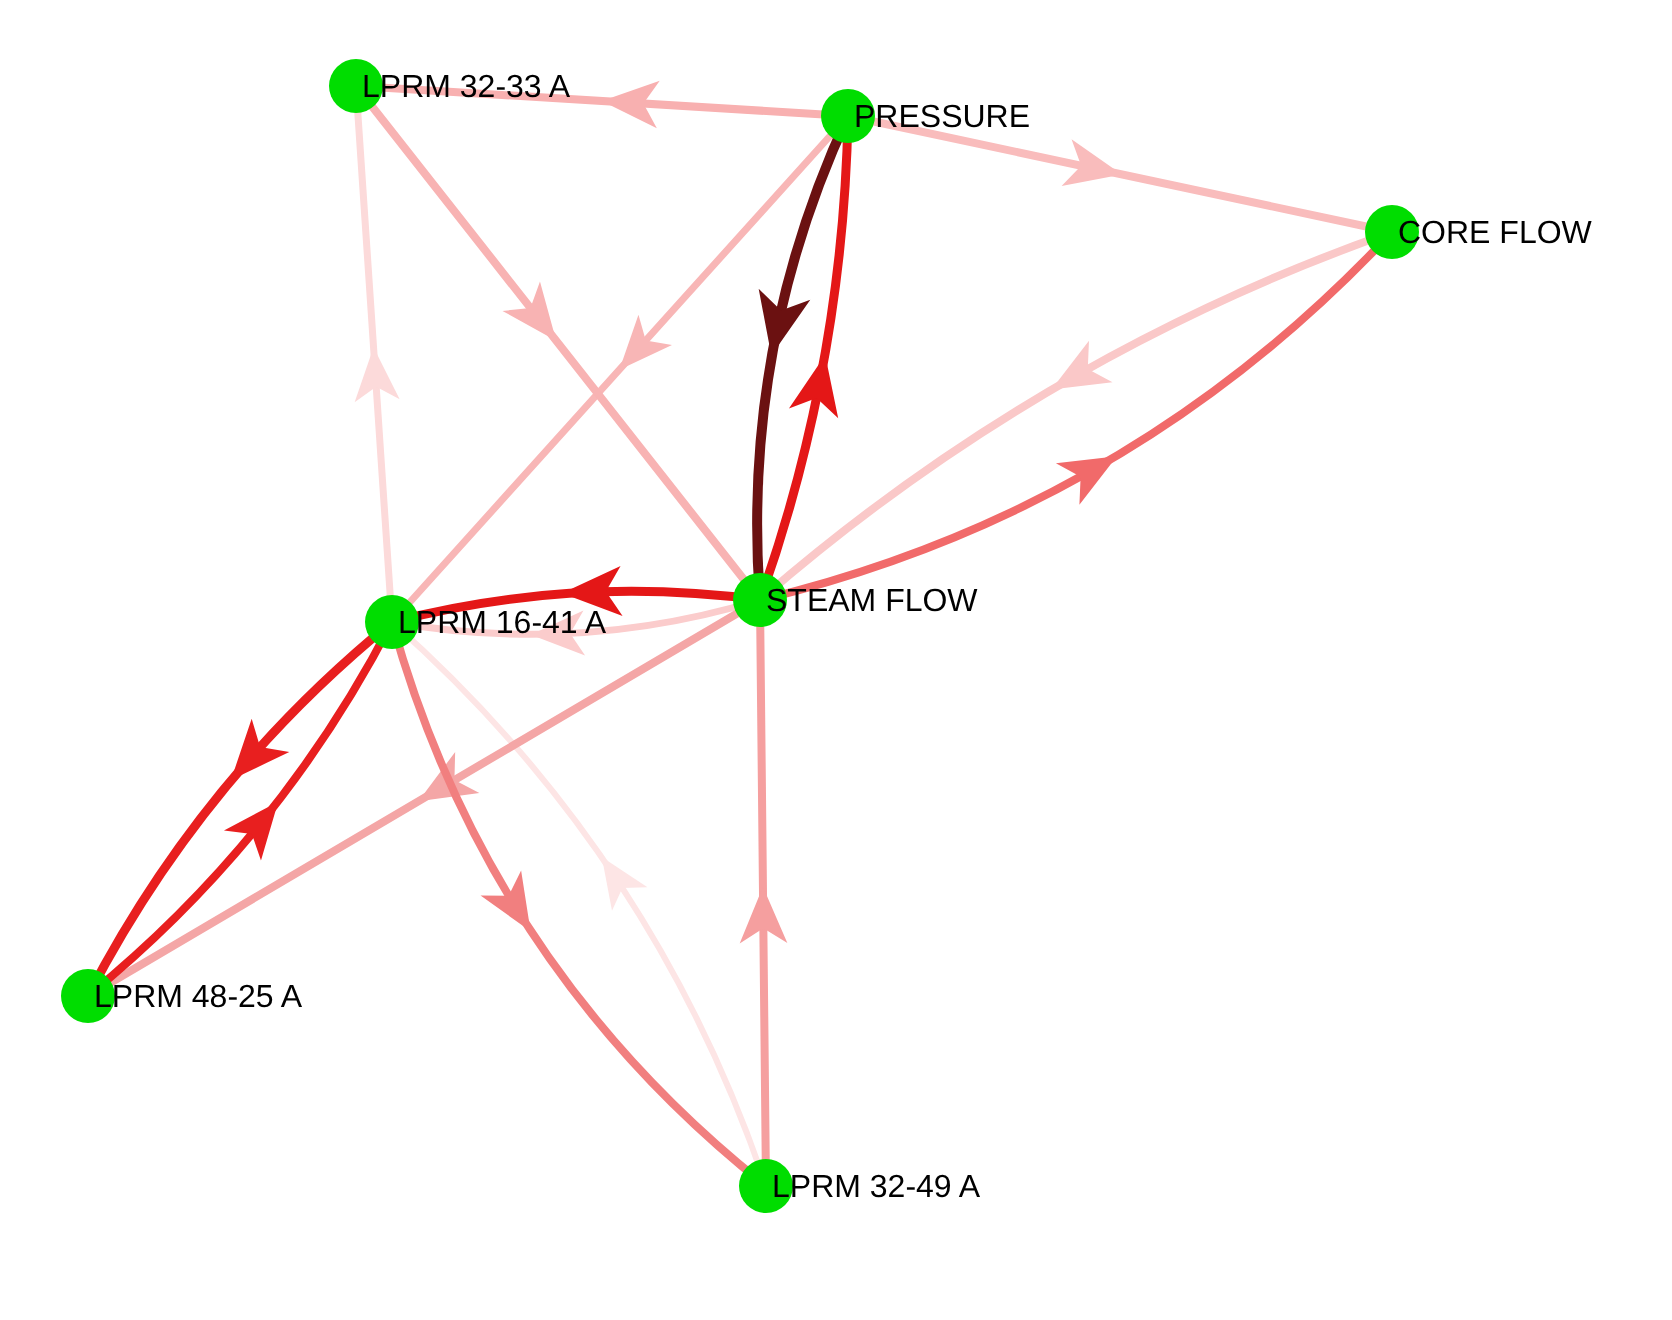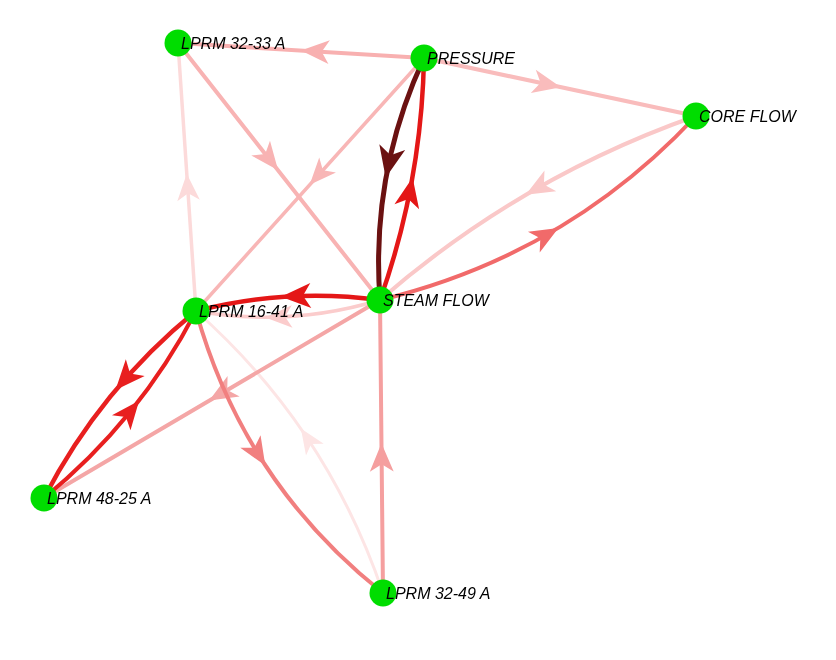--- a/index.html
+++ b/index.html
@@ -7,21 +7,20 @@
     padding: 0;
     background: #ffffff;
     font-family: "Liberation Sans", sans-serif;
   }
   .canvas-wrap {
     position: relative;
     width: 828px;
     height: 660px;
     background: #ffffff;
     overflow: hidden;
-    font-style: italic;
   }
   svg text {
     font-family: "Liberation Sans", sans-serif;
     font-size: 16px;
     fill: #000000;
   }
 </style>
 </head>
 <body>
 

